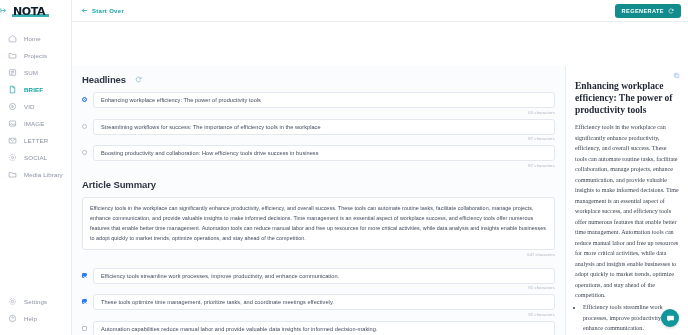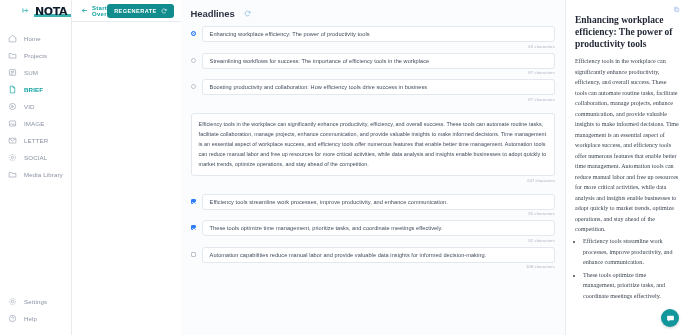--- a/index.html
+++ b/index.html
@@ -14,21 +14,21 @@
   
   .sidebar {
     width: 72px; height: 335px;
     background: #ffffff;
     border-right: 1px solid #e9ecef;
     display: flex; flex-direction: column;
     flex: 0 0 72px;
   }
   .brand {
     height: 22px; display: flex; align-items: center;
-    padding-left: 22px; gap: 5px;
+    padding-left: 0; gap: 5px;
   }
   .brand-toggle { color: #19a3a3; font-size: 8px; line-height: 1; }
   .brand-logo {
     font-family: "DejaVu Sans", sans-serif;
     font-weight: 900; font-size: 11px; letter-spacing: -0.4px;
     color: #0d1b2a;
     position: relative; padding: 0 1px;
   }
   .brand-logo::after {
     content: ""; position: absolute; left: 0; right: -3px; bottom: 1px;
@@ -43,21 +43,21 @@
     color: #8b92a3; font-size: 6.2px; letter-spacing: .1px;
     cursor: pointer; text-decoration: none;
   }
   .nav-item.active { color: #12a3a3; font-weight: bold; }
   .nav-ico { width: 9px; height: 9px; flex: 0 0 9px; display:block; }
   .nav-ico svg { display:block; width: 9px; height: 9px; }
   .spacer { flex: 1 1 auto; }
   .nav-bottom { padding-bottom: 8px; }
 
   
-  .main { flex: 1 1 auto; display: flex; flex-direction: row; min-width: 0; }
+  .main { flex: 1 1 auto; display: flex; flex-direction: column; min-width: 0; gap: 44px; }
   .topbar {
     height: 22px; flex: 0 0 22px;
     border-bottom: 1px solid #e9ecef;
     display: flex; align-items: center; justify-content: space-between;
     padding: 0 7px 0 9px;
     background: #fff;
   }
   .start-over {
     display: flex; align-items: center; gap: 4px;
     color: #12a3a3; font-size: 6px; font-weight: bold; letter-spacing: .3px;
@@ -345,20 +345,23 @@
           <div class="opt-row">
             <span class="radio"></span>
             <div class="opt-body">
               <div class="opt-input">Boosting productivity and collaboration: How efficiency tools drive success in business</div>
               <div class="opt-count">87 characters</div>
             </div>
           </div>
         </div>
 
         <div class="section">
+          <div class="sec-head">
+            <span class="sec-title">Article Summary</span>
+          </div>
           <div class="summary-box">Efficiency tools in the workplace can significantly enhance productivity, efficiency, and overall success. These tools can automate routine tasks, facilitate collaboration, manage projects, enhance communication, and provide valuable insights to make informed decisions. Time management is an essential aspect of workplace success, and efficiency tools offer numerous features that enable better time management. Automation tools can reduce manual labor and free up resources for more critical activities, while data analysis and insights enable businesses to adopt quickly to market trends, optimize operations, and stay ahead of the competition.</div>
           <div class="summary-count">647 characters</div>
         </div>
 
         <div class="section">
 
           <div class="opt-row">
             <span class="checkbox checked"></span>
             <div class="opt-body">
               <div class="opt-input">Efficiency tools streamline work processes, improve productivity, and enhance communication.</div>

